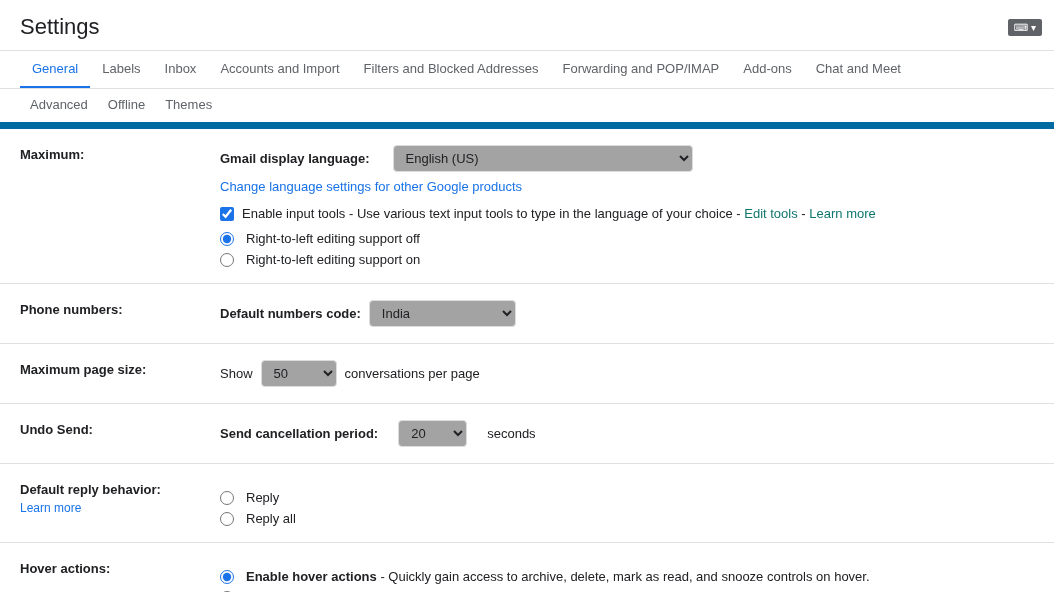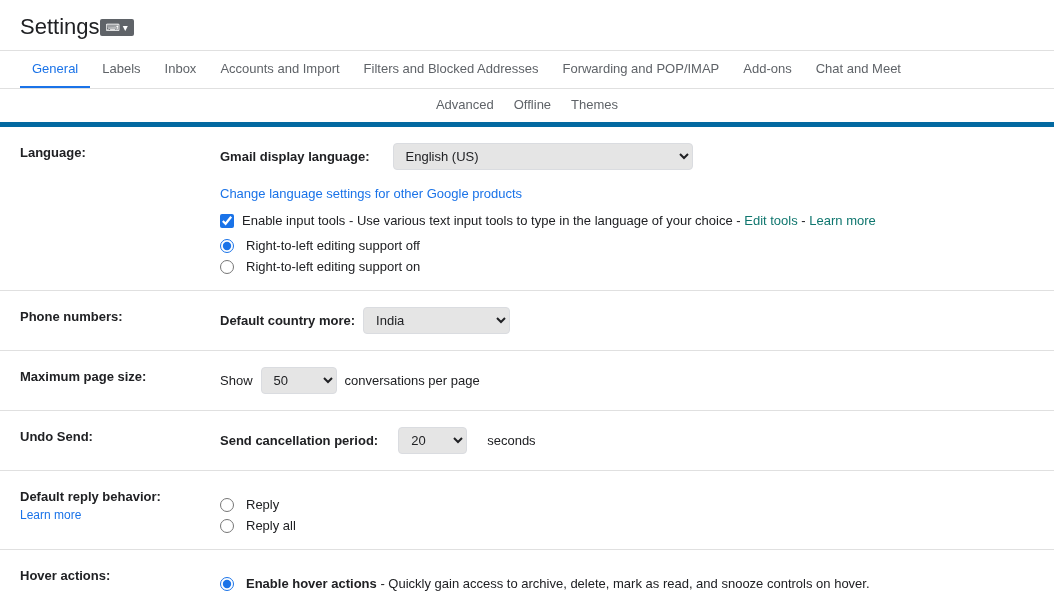--- a/index.html
+++ b/index.html
@@ -1,21 +1,22 @@
 <!DOCTYPE html>
 <html><head>
   <meta charset="utf-8">
   <style>
     * { box-sizing: border-box; margin: 0; padding: 0; }
     body { font-family: Arial, sans-serif; font-size: 13px; color: #202124; background: #fff; }
 
     .header {
       display: flex;
       align-items: center;
-      padding: 14px 20px 0 20px;
+      justify-content: space-between;
+      padding: 14px 12px 0 20px;
       border-bottom: 1px solid #e0e0e0;
     }
     .header-title {
       font-size: 22px;
       font-weight: normal;
       color: #202124;
       margin-bottom: 10px;
     }
     .header-right {
       display: flex;
@@ -50,22 +51,21 @@
     }
     .tab.active {
       color: #1a73e8;
       border-bottom: 3px solid #1a73e8;
       font-weight: 500;
     }
 
     .sub-tabs-row {
       display: flex;
       padding: 0 20px;
-      border-bottom: 5px solid #0369a1;
-      justify-content: center;
+      border-bottom: 7px solid #0369a1;
     }
     .sub-tab {
       padding: 8px 10px;
       font-size: 13px;
       color: #5f6368;
       cursor: pointer;
       white-space: nowrap;
       border-bottom: 3px solid transparent;
       margin-bottom: -1px;
     }
@@ -105,33 +105,33 @@
       font-size: 13px;
       color: #202124;
     }
 
     select {
       font-size: 13px;
       color: #202124;
       border: 1px solid #dadce0;
       border-radius: 4px;
       padding: 4px 24px 4px 8px;
-      background: #e5e5e5;
+      background: #a3a3a3;
       cursor: pointer;
       appearance: auto;
     }
 
     .language-select { width: 300px; }
 
     .change-lang-link {
       color: #1a73e8;
       font-size: 13px;
       cursor: pointer;
       display: block;
-      margin-top: 16px;
+      margin-top: 7px;
     }
 
     .checkbox-row {
       display: flex;
       align-items: center;
       margin-top: 12px;
       gap: 8px;
     }
     .checkbox-row input[type="checkbox"] {
       width: 14px;
@@ -192,21 +192,21 @@
 
 <div class="sub-tabs-row">
   <a class="sub-tab">Advanced</a>
   <a class="sub-tab">Offline</a>
   <a class="sub-tab">Themes</a>
 </div>
 
 <div class="settings-content">
 
   <div class="settings-row">
-    <div class="settings-label">Language:</div>
+    <div class="settings-label">Maximum:</div>
     <div class="settings-control">
       <div style="display:flex; align-items:center; gap:23px;">
         <span style="font-weight:bold;">Gmail display language:</span>
         <select class="language-select">
           <option>English (US)</option>
           <option>English (UK)</option>
           <option>French</option>
           <option>German</option>
           <option>Spanish</option>
           <option>Hindi</option>
@@ -229,21 +229,21 @@
           <span>Right-to-left editing support on</span>
         </div>
       </div>
     </div>
   </div>
 
   <div class="settings-row">
     <div class="settings-label">Phone numbers:</div>
     <div class="settings-control">
       <div style="display:flex; align-items:center; gap:8px;">
-        <span style="font-weight:bold;">Default country more:</span>
+        <span style="font-weight:bold;">Default numbers code:</span>
         <select>
           <option>India</option>
           <option>United States</option>
           <option>United Kingdom</option>
           <option>Australia</option>
           <option>Canada</option>
           <option>Germany</option>
         </select>
       </div>
     </div>

